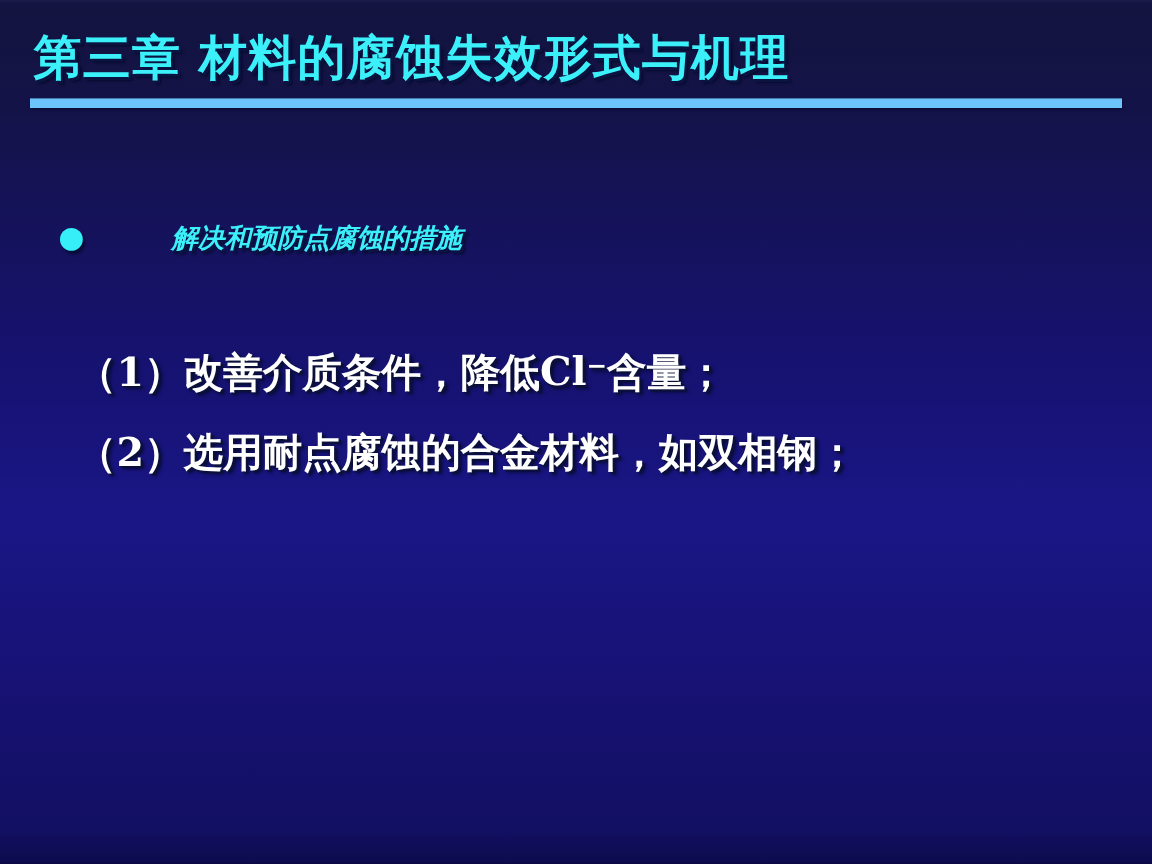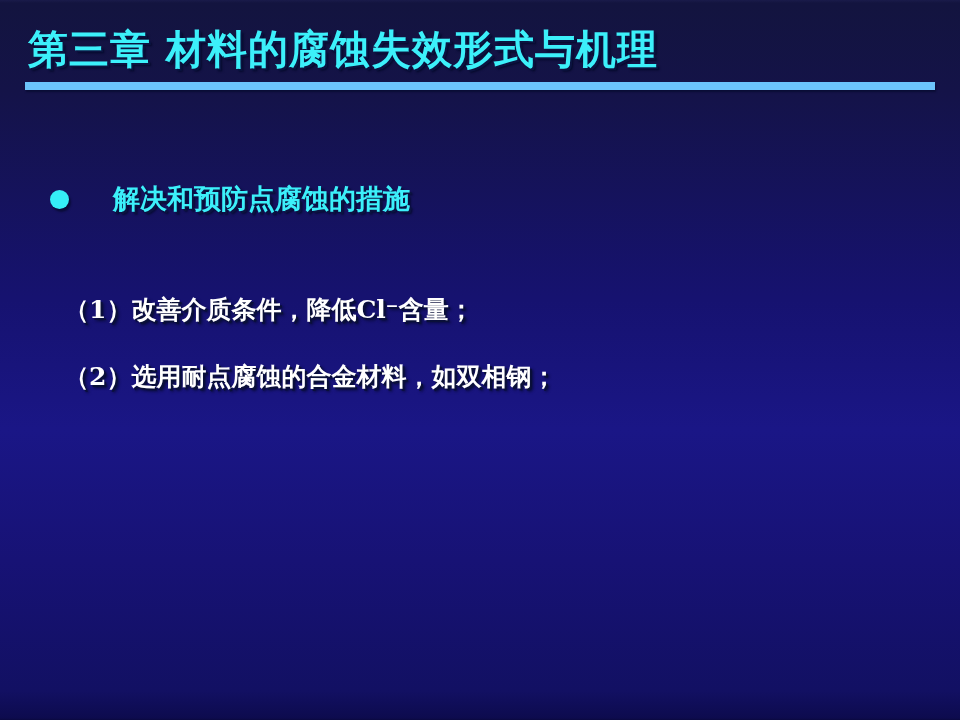--- a/index.html
+++ b/index.html
@@ -81,44 +81,45 @@
   .bullet-dot {
     width: 19px;
     height: 19px;
     border-radius: 50%;
     background: #35eef7;
     box-shadow: 2px 3px 2px rgba(6, 10, 48, 0.8);
     flex: none;
   }
 
   .bullet-text {
-    margin-left: 44px;
+    margin-left: 74px;
     font-family: "DejaVu Serif", "Liberation Serif", serif;
     font-weight: bold;
-    font-size: 27px;
+    font-size: 22px;
     line-height: 38px;
     color: #3cf0fa;
     text-shadow:
        2px 2px 0 #0b1340,
        3px 3px 2px rgba(4, 9, 42, 0.8);
     white-space: nowrap;
+    font-style: italic;
   }
 
   
   .measure-list {
     position: absolute;
     left: 64px;
     top: 272px;
     width: 860px;
   }
 
   .measure-item {
     font-family: "DejaVu Serif", "Liberation Serif", serif;
     font-weight: bold;
-    font-size: 25px;
+    font-size: 33px;
     line-height: 67px;
     color: #ffffff;
     text-shadow:
        2px 2px 0 #0a1038,
        3px 3px 3px rgba(4, 8, 40, 0.85);
     white-space: nowrap;
   }
 
   .measure-item .num {
     letter-spacing: 0px;

